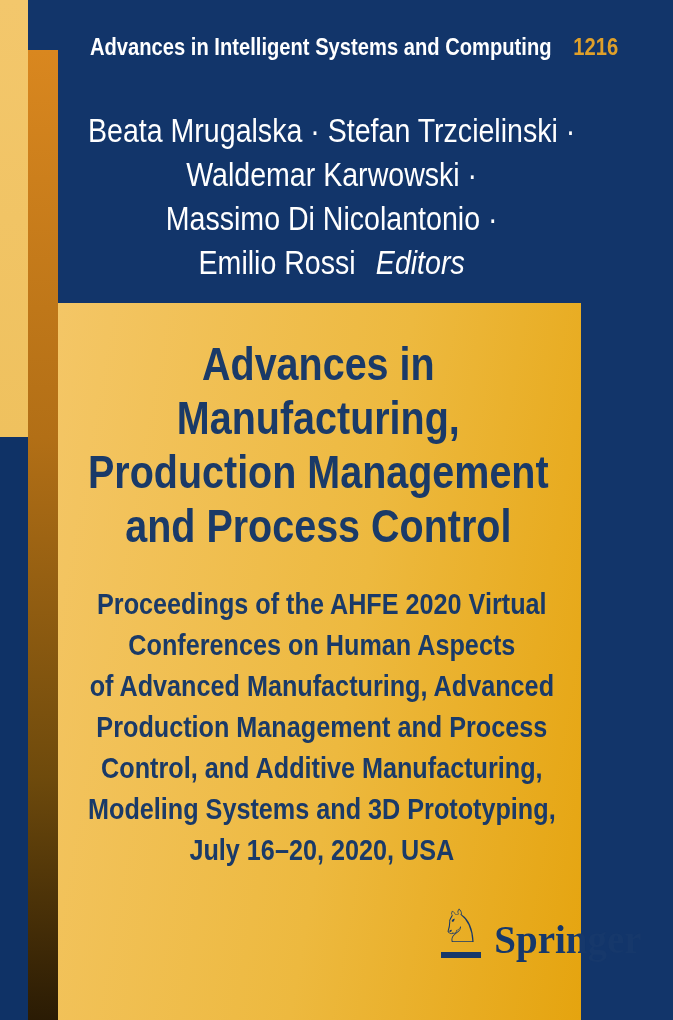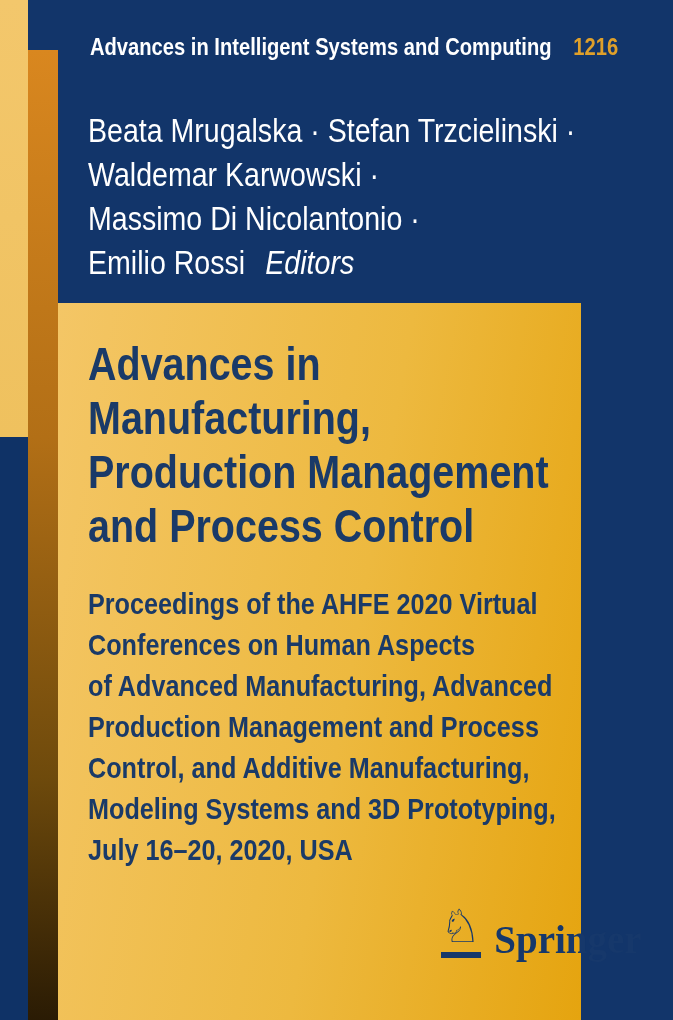--- a/index.html
+++ b/index.html
@@ -2,20 +2,21 @@
 <html><head>
 <meta charset="utf-8">
 <style>
   html,body{margin:0;padding:0;background:#fff;}
   .cover{
     position:relative;
     width:673px;height:1020px;
     overflow:hidden;
     font-family:"Liberation Sans",sans-serif;
     background:#12356A;
+    text-align:center;
   }
   
   .strip-light{
     position:absolute;left:0;top:0;width:28px;height:437px;
     background:linear-gradient(180deg,#F3C76C 0%,#EFC15E 100%);
   }
   .strip-navy-bottom{
     position:absolute;left:0;top:437px;width:28px;height:583px;
     background:#0F3266;
   }

